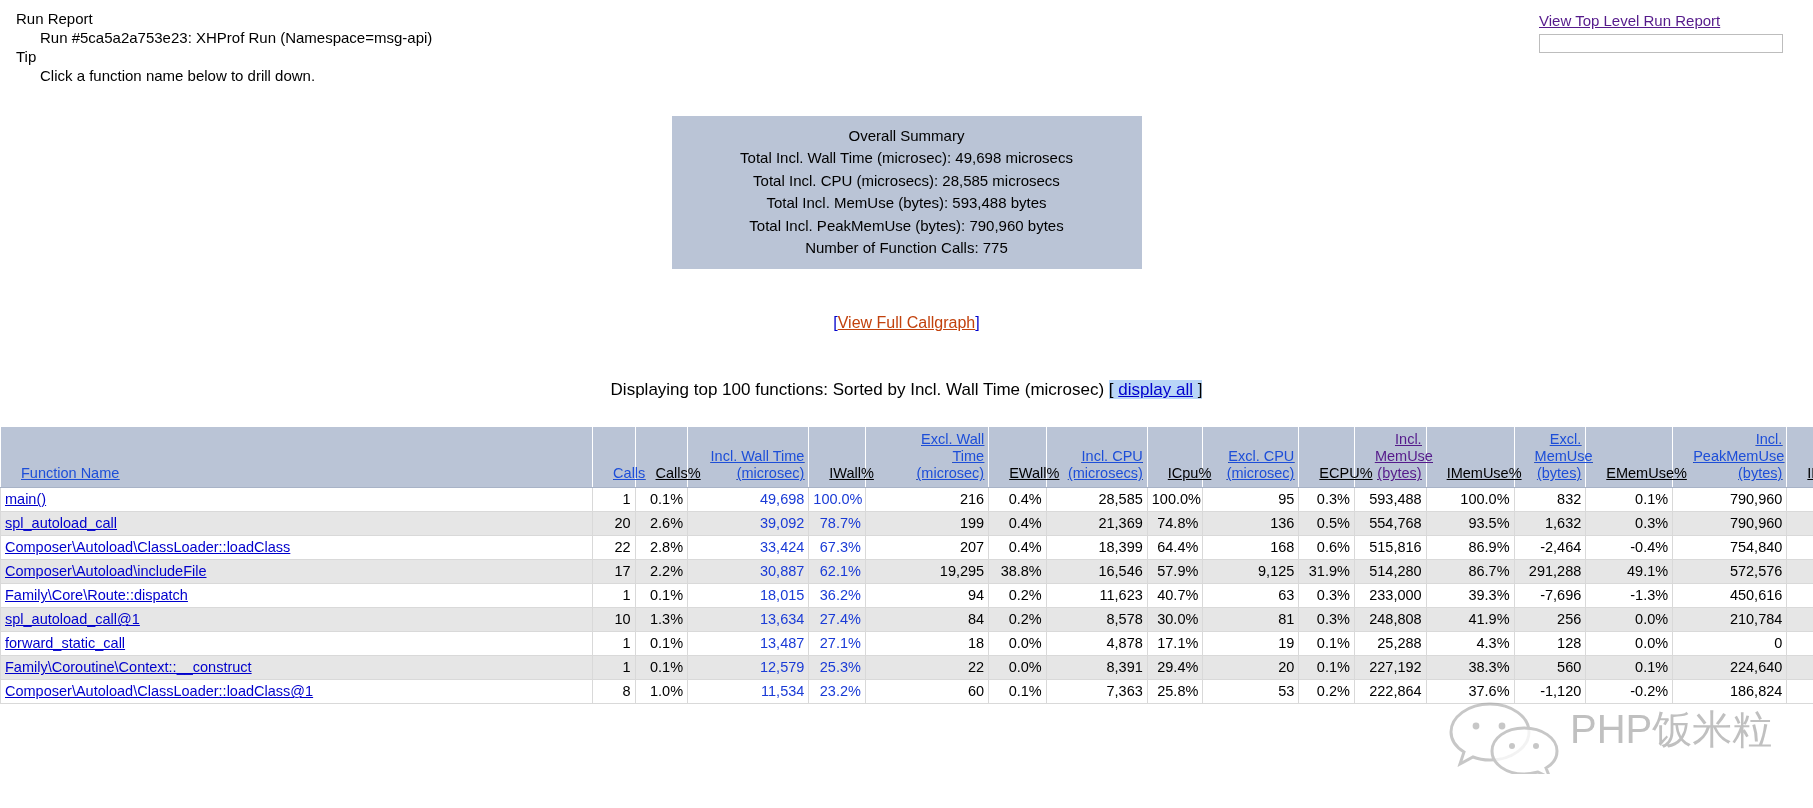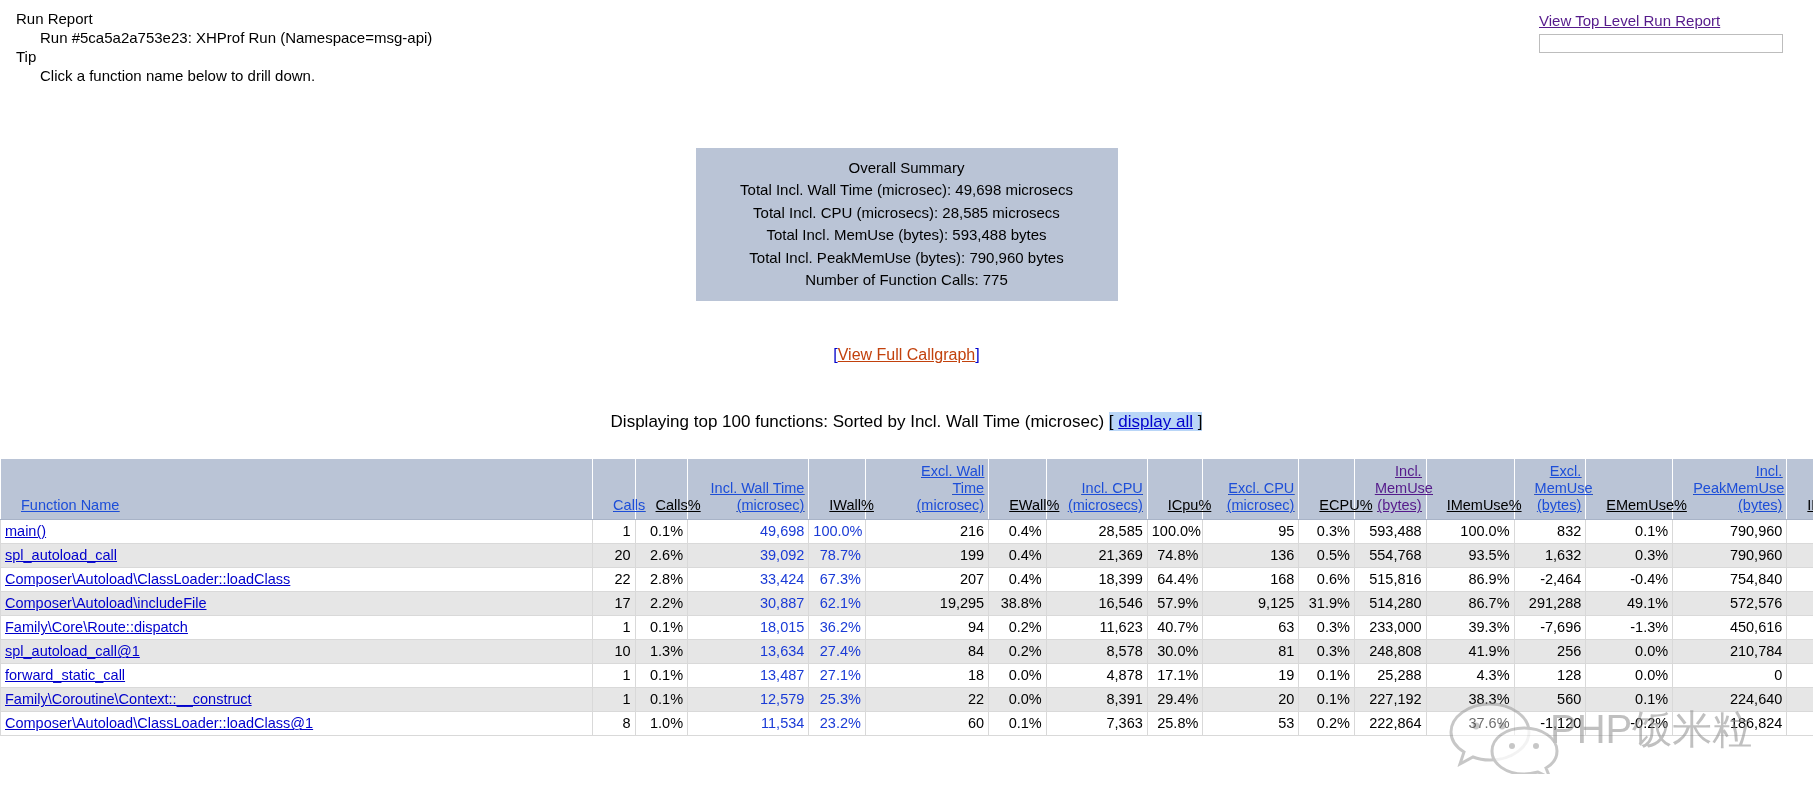--- a/index.html
+++ b/index.html
@@ -61,26 +61,25 @@
   }
 
   
   #summary-wrap {
     margin-top: 31px;
     display: flex;
     justify-content: center;
   }
   #summary-box {
     background: #bac4d6;
-    width: 422px;
+    width: 470px;
     padding: 9px 0 10px 0;
     text-align: center;
     font-size: 15px;
     line-height: 22.4px;
-    margin-top: 32px;
   }
   #summary-box .sum-title { }
   #summary-box .sum-row { white-space: nowrap; }
 
   
   #callgraph-wrap {
     margin-top: 45px;
     text-align: center;
     font-size: 16px;
   }
@@ -165,21 +164,21 @@
     position: absolute;
     left: 1438px;
     top: 694px;
     width: 380px;
     height: 82px;
     pointer-events: none;
     opacity: 0.55;
   }
   #watermark .wm-text {
     position: absolute;
-    left: 112px;
+    left: 132px;
     top: 8px;
     font-size: 40px;
     color: #8d8d8d;
     font-family: "Liberation Sans", sans-serif;
     letter-spacing: 0px;
     white-space: nowrap;
   }
 </style>
 </head>
 <body>

